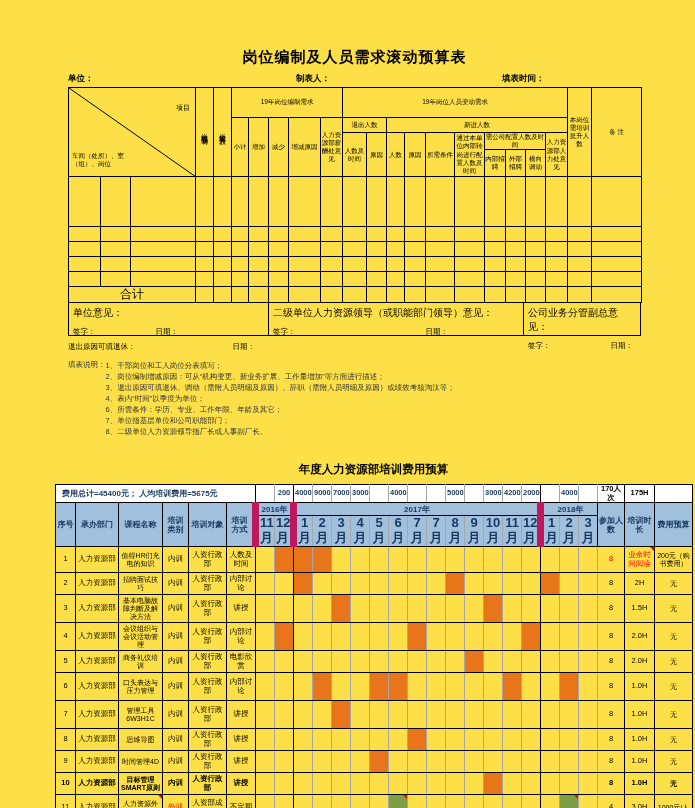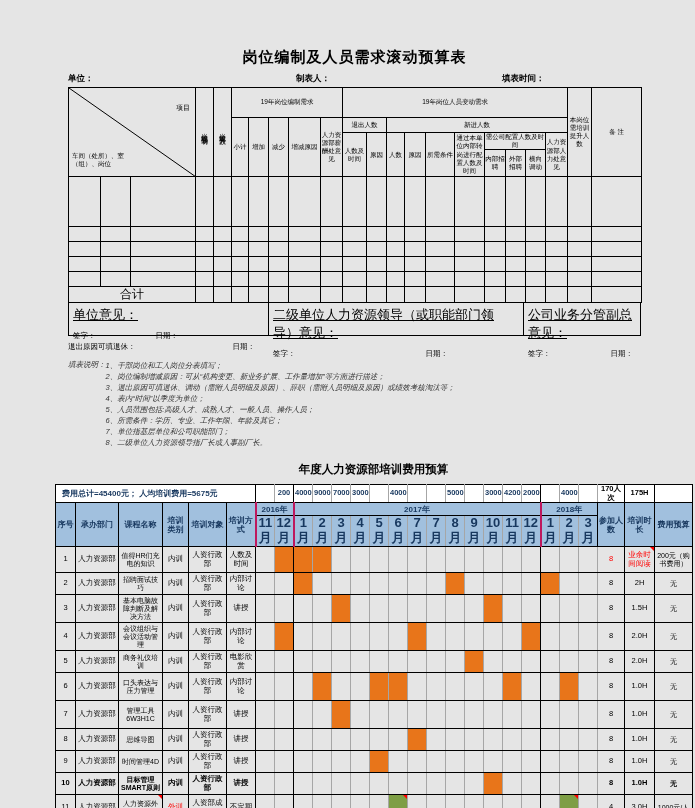--- a/index.html
+++ b/index.html
@@ -1,16 +1,16 @@
 <!DOCTYPE html>
 <html><head>
 <meta charset="utf-8">
 <style>
   html,body{margin:0;padding:0;background:#fff;}
-  .page{position:relative;width:695px;height:808px;background:#e5e5e5;overflow:hidden;
+  .page{position:relative;width:695px;height:808px;background:#fde047;overflow:hidden;
         font-family:"Liberation Sans",sans-serif;color:#000;}
   
   .form-a{position:absolute;left:68px;top:48px;width:573px;}
   .form-a h1{margin:0 0 6px 0;text-align:center;font-size:15px;font-weight:bold;letter-spacing:1px;}
   .meta{position:relative;height:14px;font-size:8.5px;font-weight:bold;}
   .meta .m2{position:absolute;left:228px;}
   .meta .m3{position:absolute;left:434px;}
   table.t1{border-collapse:collapse;table-layout:fixed;width:573px;}
   table.t1 th,table.t1 td{border:1px solid #000;padding:0;font-weight:normal;
         font-size:6.5px;text-align:center;vertical-align:middle;line-height:1.25;overflow:hidden;}
@@ -22,36 +22,36 @@
   .diagcell .lbl-bot{position:absolute;left:3px;bottom:8px;width:72px;font-size:6.5px;text-align:left;}
   .vert{writing-mode:vertical-rl;text-orientation:upright;margin:0 auto;letter-spacing:1px;font-size:6.5px;}
   table.t1 tbody tr.tall{height:50px;}
   table.t1 tbody tr.shortrow{height:15px;}
   table.t1 tbody tr.shortrow td{border-top:1px solid #999;}
   table.t1 tbody tr.totalrow{height:16px;}
   table.t1 tbody tr.totalrow td{border-top:1px solid #000;font-size:12px;}
   .signs{display:flex;width:573px;border:1px solid #000;border-top:none;box-sizing:border-box;}
   .signbox{border-right:1px solid #000;box-sizing:border-box;padding:3px 4px 2px 4px;height:32px;}
   .signbox:last-child{border-right:none;}
-  .signbox .st{font-size:13px;text-decoration:underline;}
+  .signbox .st{font-size:10px;}
   .signrow{display:flex;margin-top:7px;font-size:7.5px;}
   .signrow .dt{margin-left:60px;}
   .hrline{margin-top:6px;font-size:7.5px;}
   .hrline .dt{margin-left:95px;}
-  .notes{margin-top:8px;font-size:7.5px;color:#333;display:flex;font-style:italic;}
+  .notes{margin-top:8px;font-size:7.5px;color:#333;display:flex;}
   .notes .nlabel{white-space:nowrap;}
   .notes .nitems div{line-height:11px;}
   
   .form-b{position:absolute;left:55px;top:462px;width:637px;}
   .form-b h2{margin:0 0 7px 0;text-align:center;font-size:11.5px;font-weight:bold;}
   table.t2{border-collapse:collapse;table-layout:fixed;width:637px;}
   table.t2 th,table.t2 td{border:1px solid #000;padding:0 1px;font-size:7.5px;text-align:center;
         vertical-align:middle;line-height:1.15;overflow:hidden;}
   table.t2 .mcol{border-left:1px solid #a6a6a6;border-right:1px solid #a6a6a6;}
-  table.t2 .ybound-l{border-left:2px solid #be185d;}
+  table.t2 .ybound-l{border-left:7px solid #be185d;}
   table.t2 .ybound-r{border-right:1px solid #000;}
   table.t2 thead th{background:#a1c0de;color:#17375e;font-weight:bold;}
   table.t2 tr.sumrow td{background:#fff;color:#17375e;font-weight:bold;height:14px;}
   table.t2 tr.sumrow td.sum{text-align:left;padding-left:6px;font-size:8px;}
   table.t2 tr.sumrow td.blackcell{color:#000;}
   table.t2 tr.yearrow th{height:12px;font-size:8px;}
   table.t2 tr.monthrow th{height:13px;font-size:13px;}
   table.t2 td.c-orange{background:#e8751a;}
   table.t2 td.c-green{background:#7e9e45;}
   .red{color:#f00;}
@@ -314,21 +314,20 @@
       <span class="dt">日期：</span>
     </div>
 
     <div class="notes">
       <span class="nlabel">填表说明：</span>
       <div class="nitems" id="notesList">
           <div>1、干部岗位和工人岗位分表填写；</div>
           <div>2、岗位编制增减原因：可从“机构变更、新业务扩展、工作量增加”等方面进行描述；</div>
           <div>3、退出原因可填退休、调动（需附人员明细及原因）、辞职（需附人员明细及原因）或绩效考核淘汰等；</div>
           <div>4、表内“时间”以季度为单位；</div>
-          <div>5、人员范围包括:高级人才、成熟人才、一般人员、操作人员；</div>
           <div>6、所需条件：学历、专业、工作年限、年龄及其它；</div>
           <div>7、单位指基层单位和公司职能部门；</div>
           <div>8、二级单位人力资源领导指厂长或人事副厂长。</div>
         </div>
     </div>
   </section>
 
   <section class="form-b">
     <h2>年度人力资源部培训费用预算</h2>
     <table class="t2">

